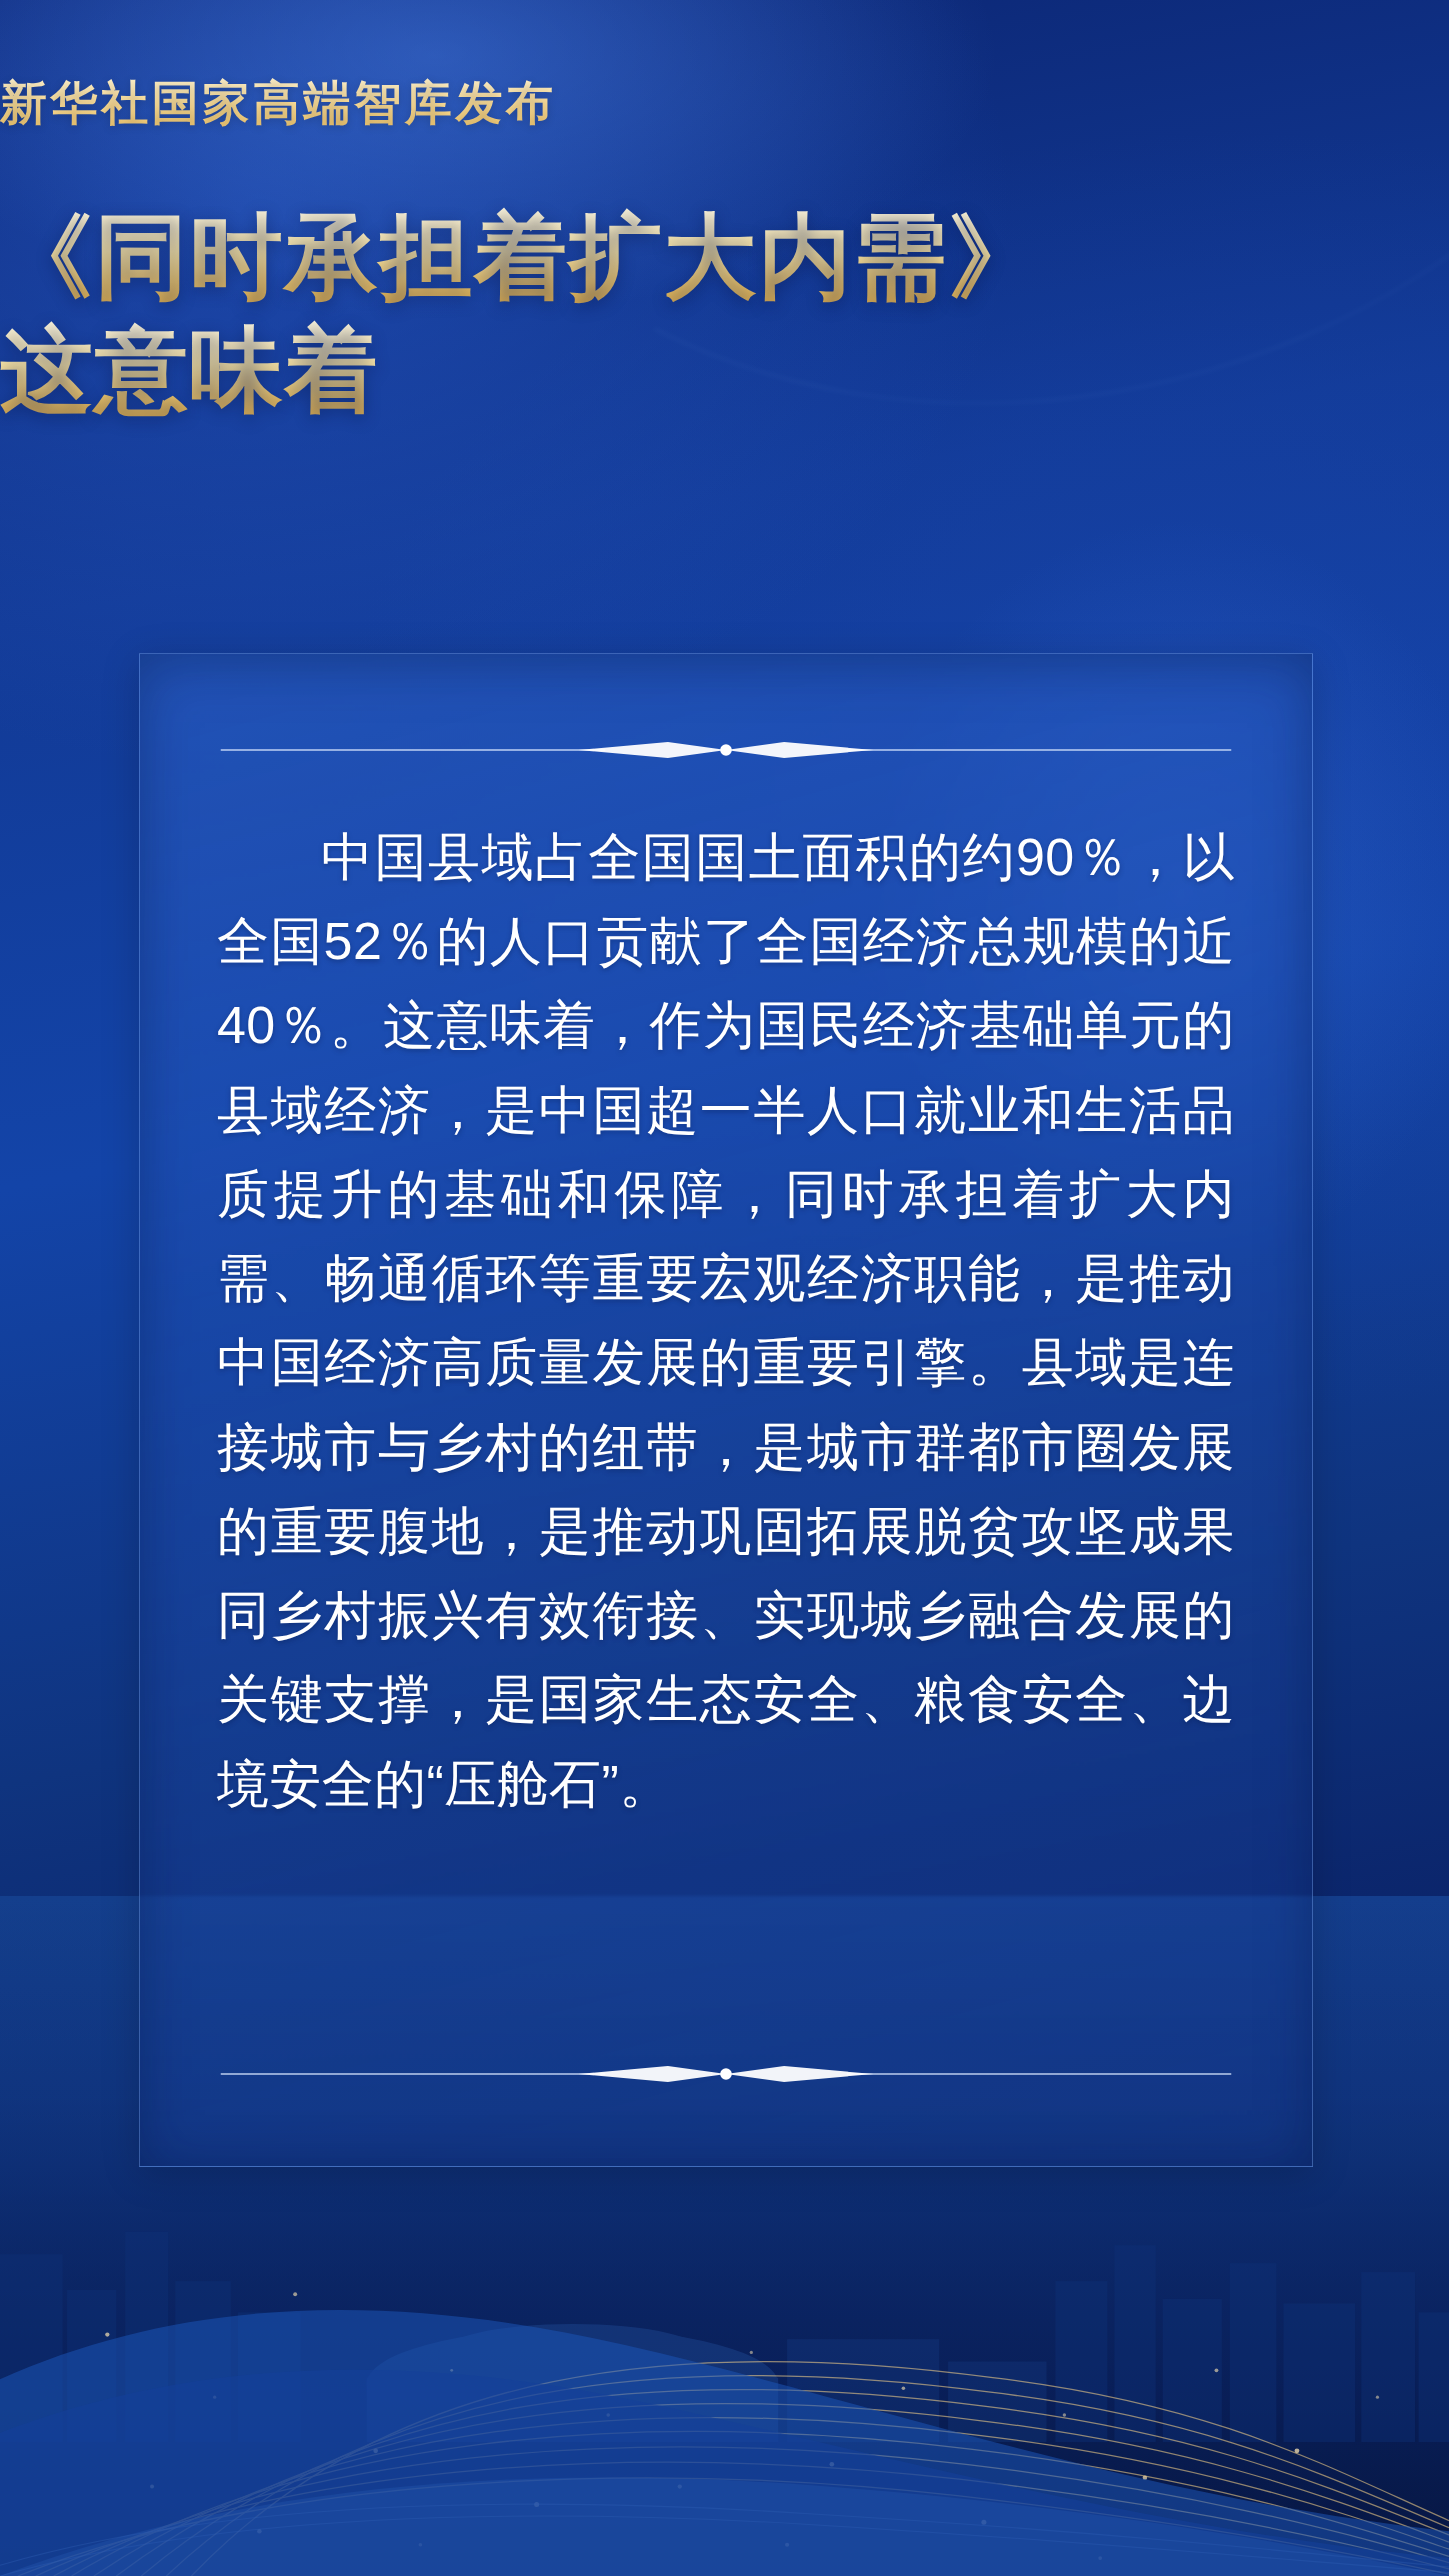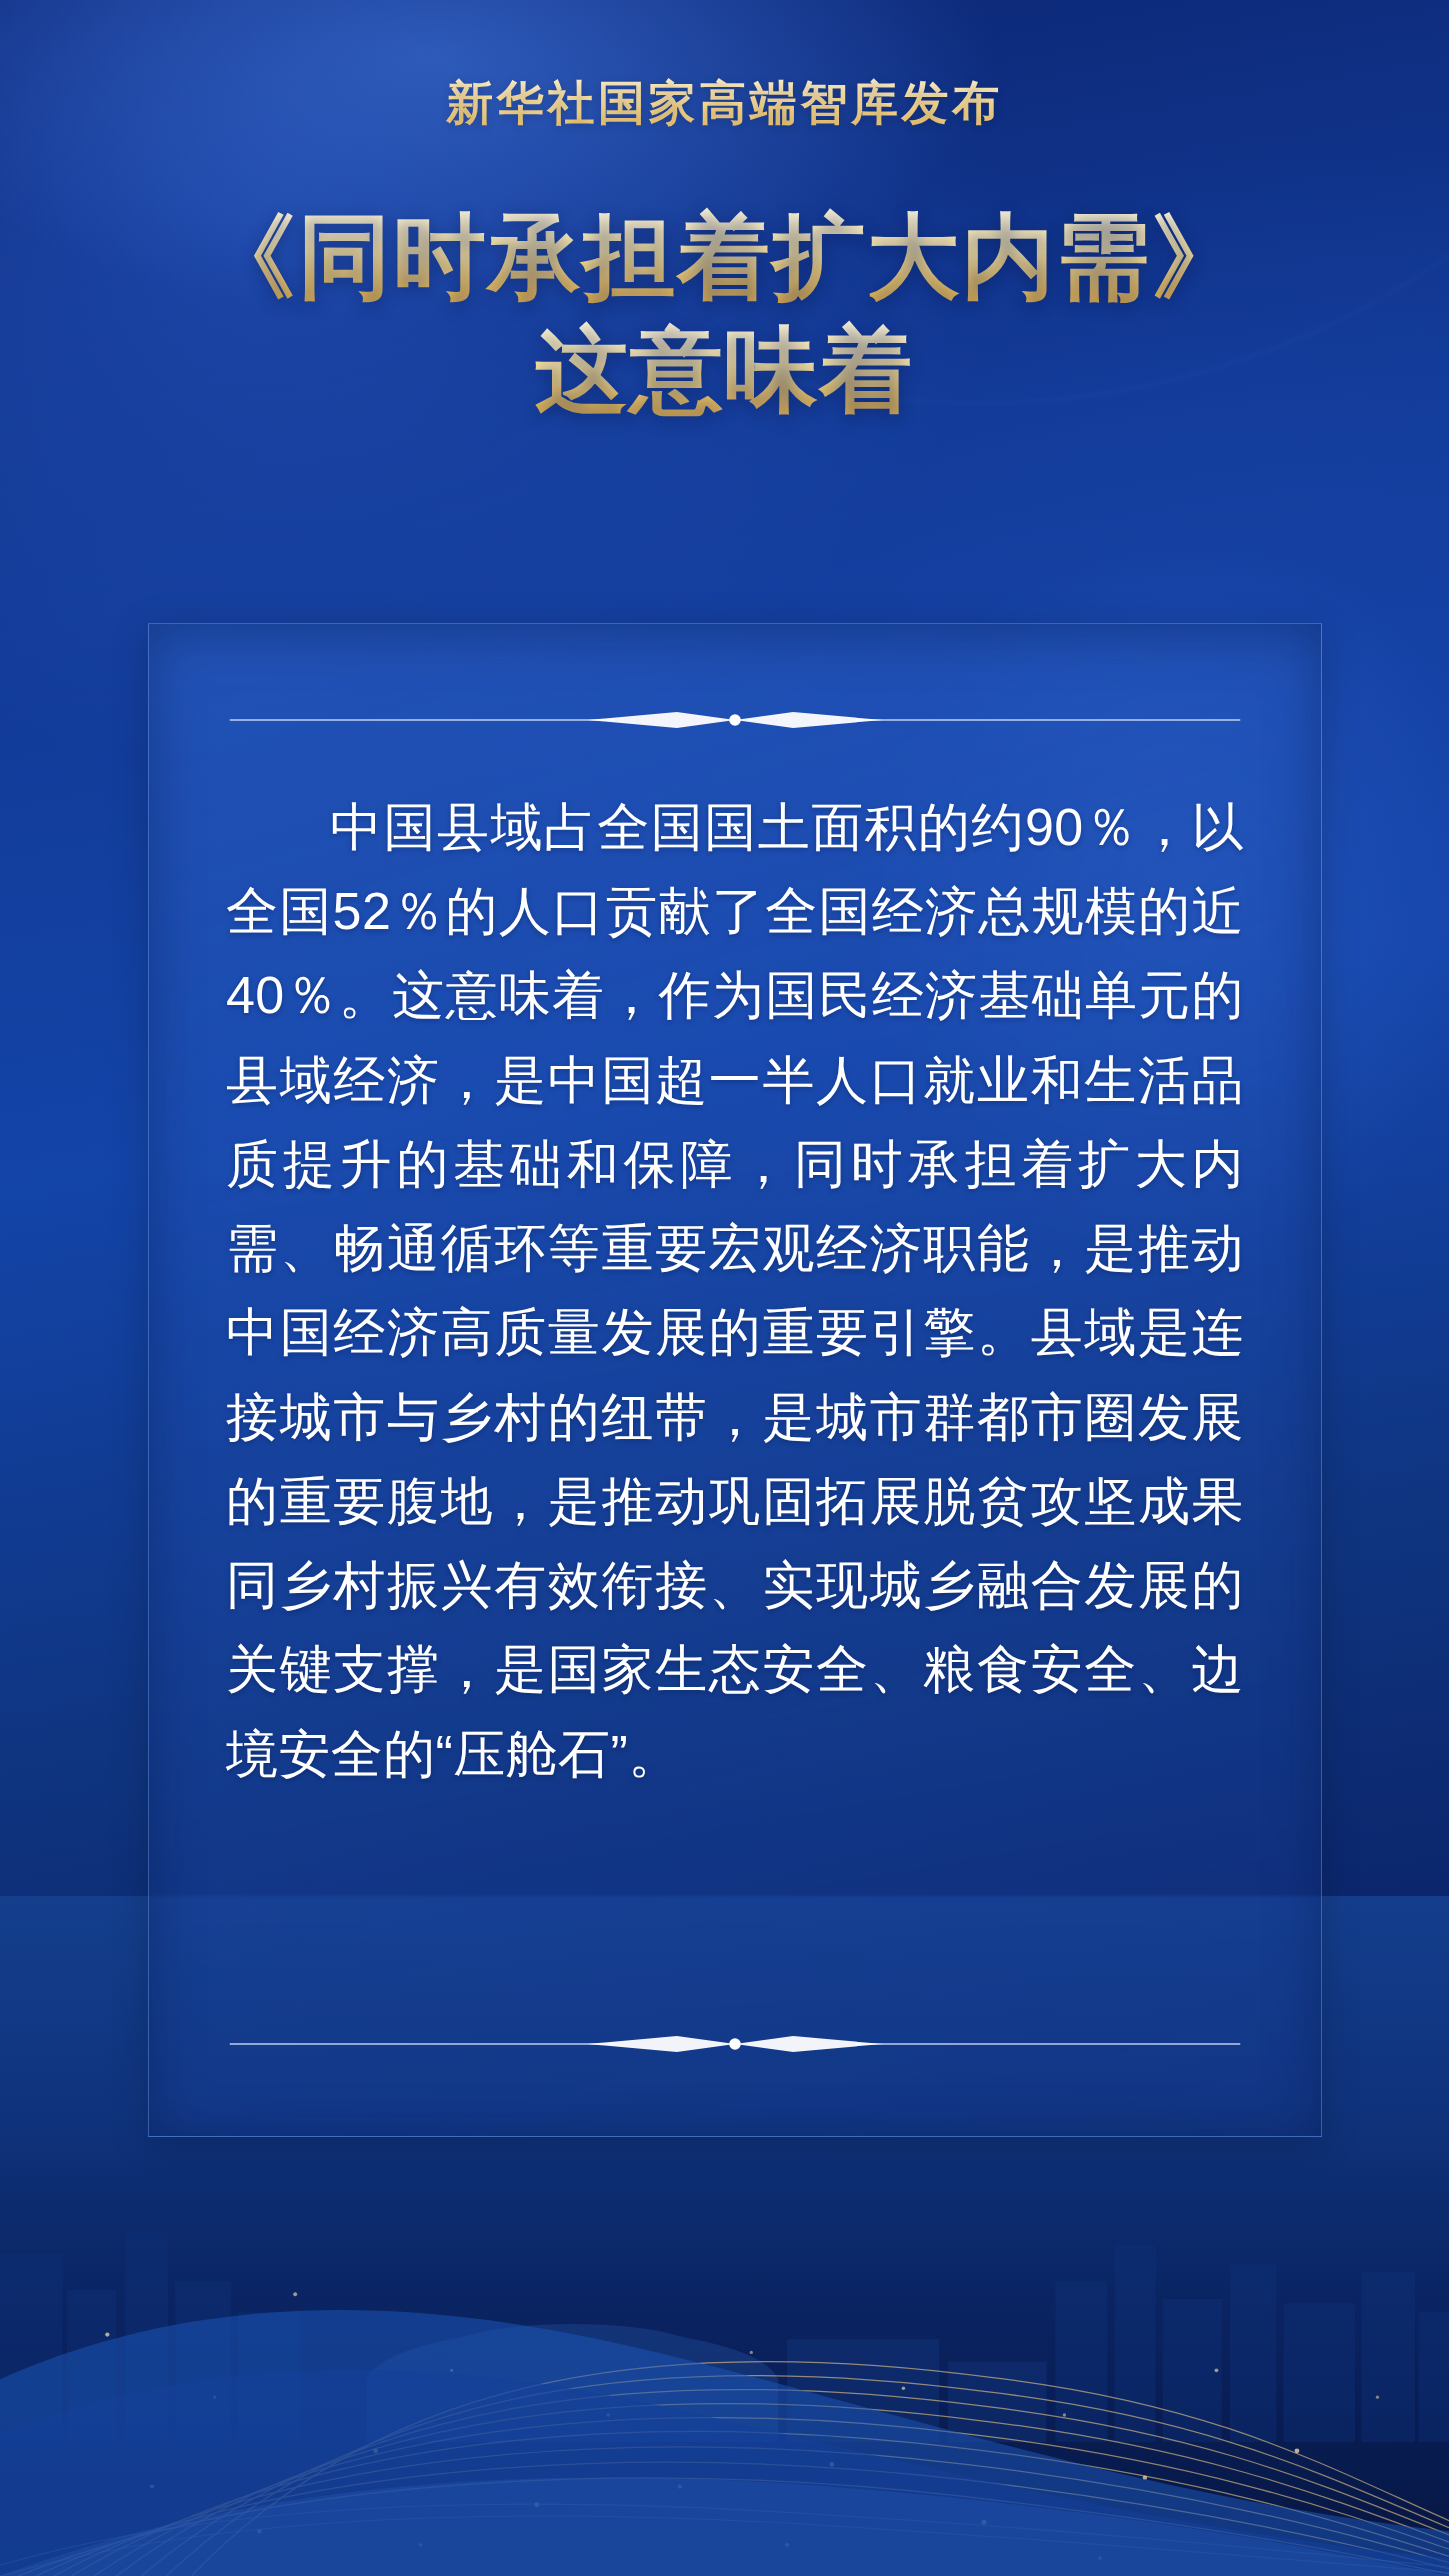--- a/index.html
+++ b/index.html
@@ -105,21 +105,21 @@
   .gold-lines {
     position: absolute;
     left: 0; bottom: 0; width: 1449px; height: 420px;
   }
 
   
   .header {
     position: absolute;
     left: 0; top: 72px;
     width: 1449px;
-    text-align: center;
+    text-align: left;
     z-index: 6;
   }
   .kicker {
     font-family: "Liberation Serif", "DejaVu Serif", serif;
     font-size: 47px;
     font-weight: 700;
     letter-spacing: 3.6px;
     color: #ffe9a8;
     background: linear-gradient(180deg, #fff6d8 0%, #ffdf95 55%, #e9bd63 100%);
     -webkit-background-clip: text;
@@ -140,29 +140,28 @@
     -webkit-background-clip: text;
     background-clip: text;
     color: transparent;
     text-shadow: 0 3.6px 16px rgba(8,24,80,0.45);
   }
 
   
   .card {
     position: absolute;
     left: 139px;
-    top: 623px;
+    top: 653px;
     width: 1172px;
     height: 1512px;
     z-index: 5;
     background: linear-gradient(165deg, rgba(46,100,205,0.55) 0%, rgba(32,80,180,0.46) 35%, rgba(26,68,160,0.40) 70%, rgba(22,58,145,0.36) 100%);
     border: 0.9px solid rgba(160,200,255,0.28);
     box-shadow: 0 9px 54px rgba(4,16,58,0.35) inset, 0 7.2px 36px rgba(0,0,0,0.18);
     backdrop-filter: blur(1.8px);
-    margin-left: 9px;
   }
   .divider {
     position: absolute;
     left: 50%;
     transform: translateX(-50%);
     width: 1011px;
     height: 30px;
   }
   .divider.top { top: 81px; }
   .divider.bottom { bottom: 77px; }

